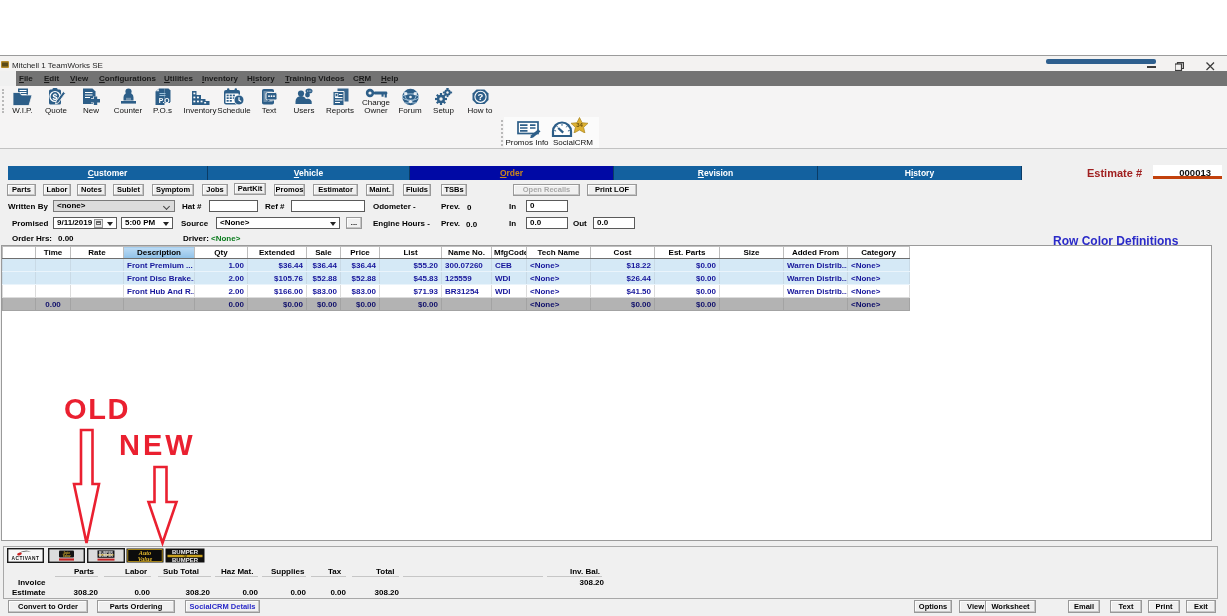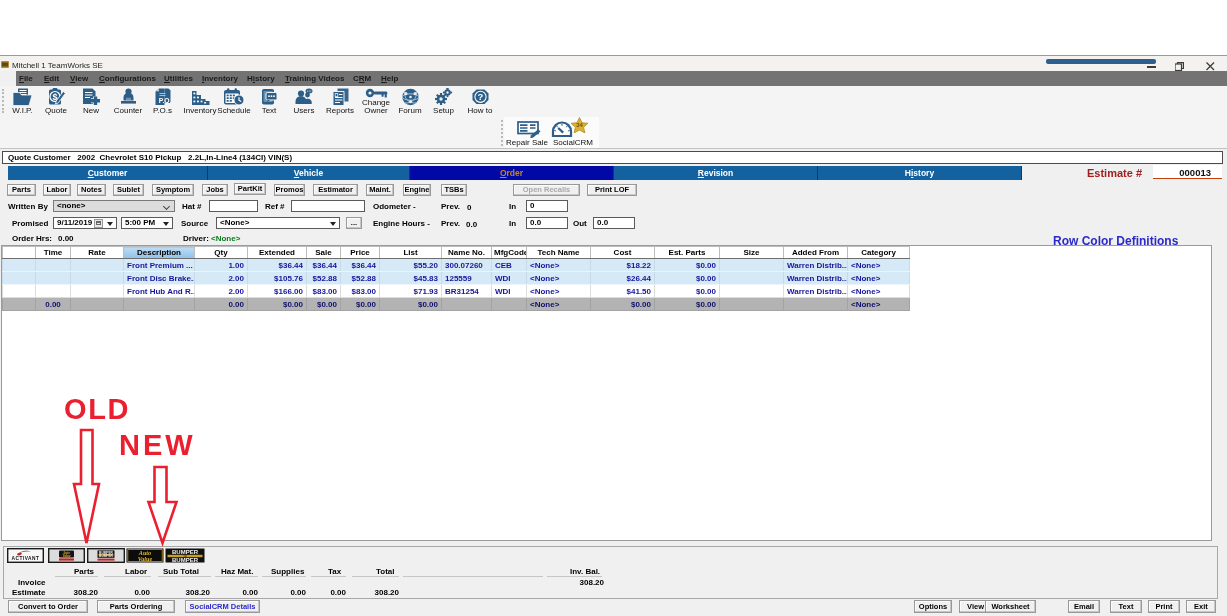--- a/index.html
+++ b/index.html
@@ -308,56 +308,55 @@
   <div class="abs" style="left:504px;top:117px;width:95px;height:31px;background:#fbfbfb"></div>
   <div class="abs" style="left:501px;top:120px;width:2px;height:26px;border-left:2px dotted #b9b9b9"></div>
   <svg class="abs" style="left:517px;top:121px" width="25" height="17" viewBox="0 0 25 17">
     <g fill="none" stroke="#2d5e88" stroke-width="1.7">
           <rect x="1" y="1" width="20" height="11.5" fill="#fff"></rect>
           <path d="M3 4.2 h7.5 M3 7 h7.5 M3 9.8 h7.5"></path>
           <path d="M13 4.2 h5.5 M13 7 h5.5"></path>
         </g>
     <path d="M21.2 8.2 l2.3 2.3 -7.3 6 -3.2 0.9 1.1 -3.1 z" fill="#2d5e88"></path>
   </svg>
-  <div class="abs" style="left:504px;top:138px;width:46px;text-align:center;font-size:8px;color:#111">Repair Sale</div>
+  <div class="abs" style="left:504px;top:138px;width:46px;text-align:center;font-size:8px;color:#111">Promos Info</div>
   <svg class="abs" style="left:551px;top:121px" width="22" height="16" viewBox="0 0 22 16">
     <path d="M2 15 v-4.5 a9 9 0 0 1 18 0 V15 z" fill="#fff" stroke="#2d5e88" stroke-width="2.2"></path>
     <g stroke="#2d5e88" stroke-width="1">
           <path d="M11 3 v1.8 M5.6 4.8 l1.1 1.5 M16.4 4.8 l-1.1 1.5 M3.3 9.5 l1.8 0.5 M18.7 9.5 l-1.8 0.5"></path>
         </g>
     <path d="M7.2 7 l5 4.6" stroke="#2d5e88" stroke-width="2.3"></path>
   </svg>
   <svg class="abs" style="left:570px;top:117px" width="19" height="16" viewBox="0 0 19 16">
     <path d="M9.5 0.5 l2.6 5.2 5.9 0.6 -4.4 4 1.3 5.7 -5.4 -3 -5.4 3 1.3 -5.7 -4.4 -4 5.9 -0.6 z" fill="#ddb032" stroke="#a8841e" stroke-width="0.7"></path>
     <text x="9.5" y="9.5" font-size="6" font-weight="bold" fill="#6b5210" text-anchor="middle" font-family="Liberation Sans">34</text>
   </svg>
   <div class="abs" style="left:550px;top:138px;width:46px;text-align:center;font-size:8px;color:#111">SocialCRM</div>
 </div>
-<div id="quotebar">Quote Customer&nbsp;&nbsp;&nbsp;2002&nbsp;&nbsp;Chevrolet S10 Pickup&nbsp;&nbsp;&nbsp;2.2L,In-Line4 (134CI) VIN(S)</div>
 <div id="tabs">
   <div class="tab" style="left:8px;width:200px"><u>C</u>ustomer</div>
   <div class="tab" style="left:208px;width:202px"><u>V</u>ehicle</div>
   <div class="tab active" style="left:410px;width:204px"><u>O</u>rder</div>
   <div class="tab" style="left:614px;width:204px"><u>R</u>evision</div>
   <div class="tab" style="left:818px;width:204px">H<u>i</u>story</div>
   <div class="abs" style="left:1087px;top:167px;font-size:11px;font-weight:bold;color:#a02020">Estimate #</div>
-  <div class="abs" style="left:1153px;top:165px;width:69px;height:14px;background:#fff;border-bottom:1px solid #c2410c;font-size:9.5px;font-weight:bold;color:#111;text-align:right;padding:2px 11px 0 0">000013</div>
+  <div class="abs" style="left:1153px;top:165px;width:69px;height:14px;background:#fff;border-bottom:3px solid #c2410c;font-size:9.5px;font-weight:bold;color:#111;text-align:right;padding:2px 11px 0 0">000013</div>
 </div>
 <div id="btnrow">
   <div class="btn" style="left:7px;top:184px;width:29px;height:12px">Parts</div>
   <div class="btn" style="left:43px;top:184px;width:28px;height:12px">Labor</div>
   <div class="btn" style="left:77px;top:184px;width:29px;height:12px">Notes</div>
   <div class="btn" style="left:113px;top:184px;width:31px;height:12px">Sublet</div>
   <div class="btn" style="left:152px;top:184px;width:42px;height:12px">Symptom</div>
   <div class="btn" style="left:202px;top:184px;width:26px;height:12px">Jobs</div>
   <div class="btn" style="left:234px;top:183px;width:32px;height:12px">PartKit</div>
   <div class="btn" style="left:274px;top:184px;width:31px;height:12px">Promos</div>
   <div class="btn" style="left:313px;top:184px;width:45px;height:12px">Estimator</div>
   <div class="btn" style="left:366px;top:184px;width:28px;height:12px">Maint.</div>
-  <div class="btn" style="left:403px;top:184px;width:28px;height:12px">Engine</div>
+  <div class="btn" style="left:403px;top:184px;width:28px;height:12px">Fluids</div>
   <div class="btn" style="left:441px;top:184px;width:26px;height:12px">TSBs</div>
   <div class="btn dis" style="left:513px;top:184px;width:67px;height:12px">Open Recalls</div>
   <div class="btn" style="left:587px;top:184px;width:50px;height:12px">Print LOF</div>
 </div>
 <div id="formarea">
   <label class="f" style="left:8px;top:202px">Written By</label>
   <div class="inp" style="left:53px;top:200px;width:122px;height:12px;background:#dcdcdc;border-color:#7a7a7a">&lt;none&gt;<span class="chev"></span></div>
   <label class="f" style="left:182px;top:202px">Hat #</label>
   <div class="inp" style="left:209px;top:200px;width:49px;height:12px"></div>
   <label class="f" style="left:265px;top:202px">Ref #</label>

